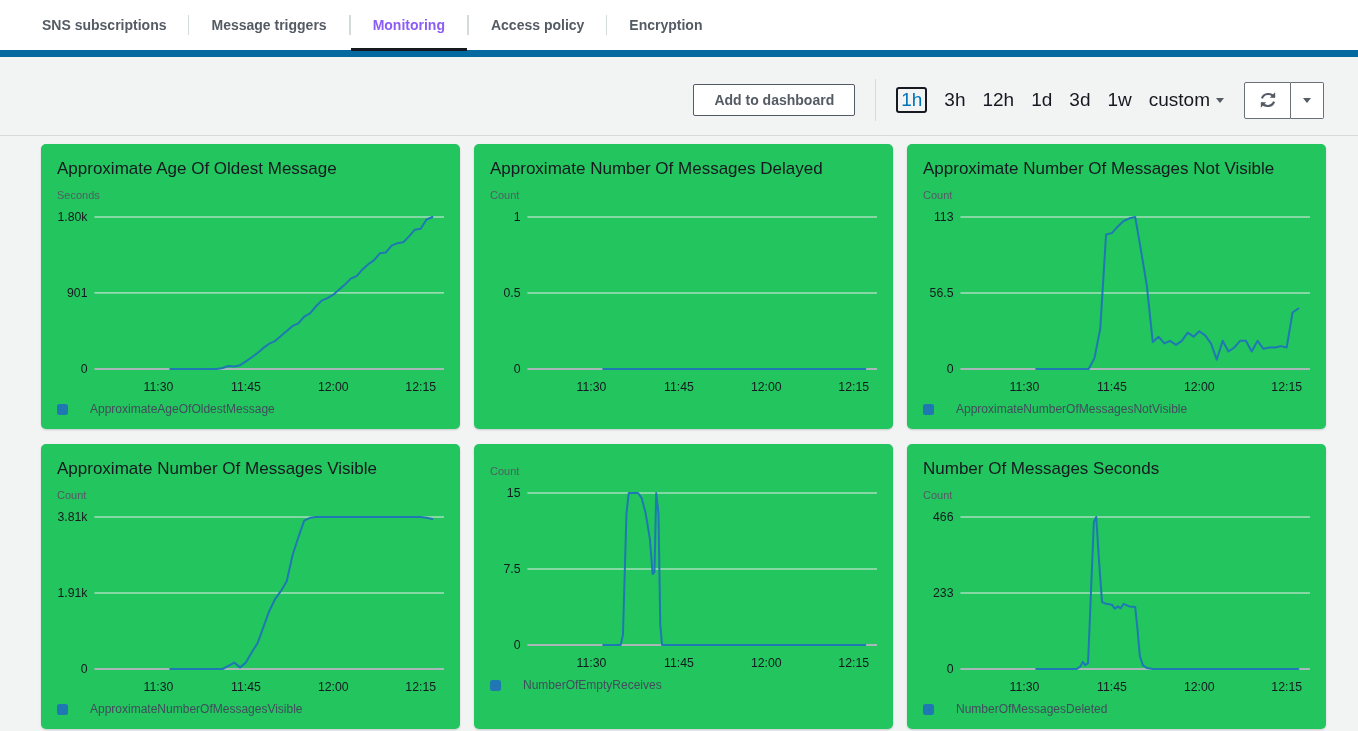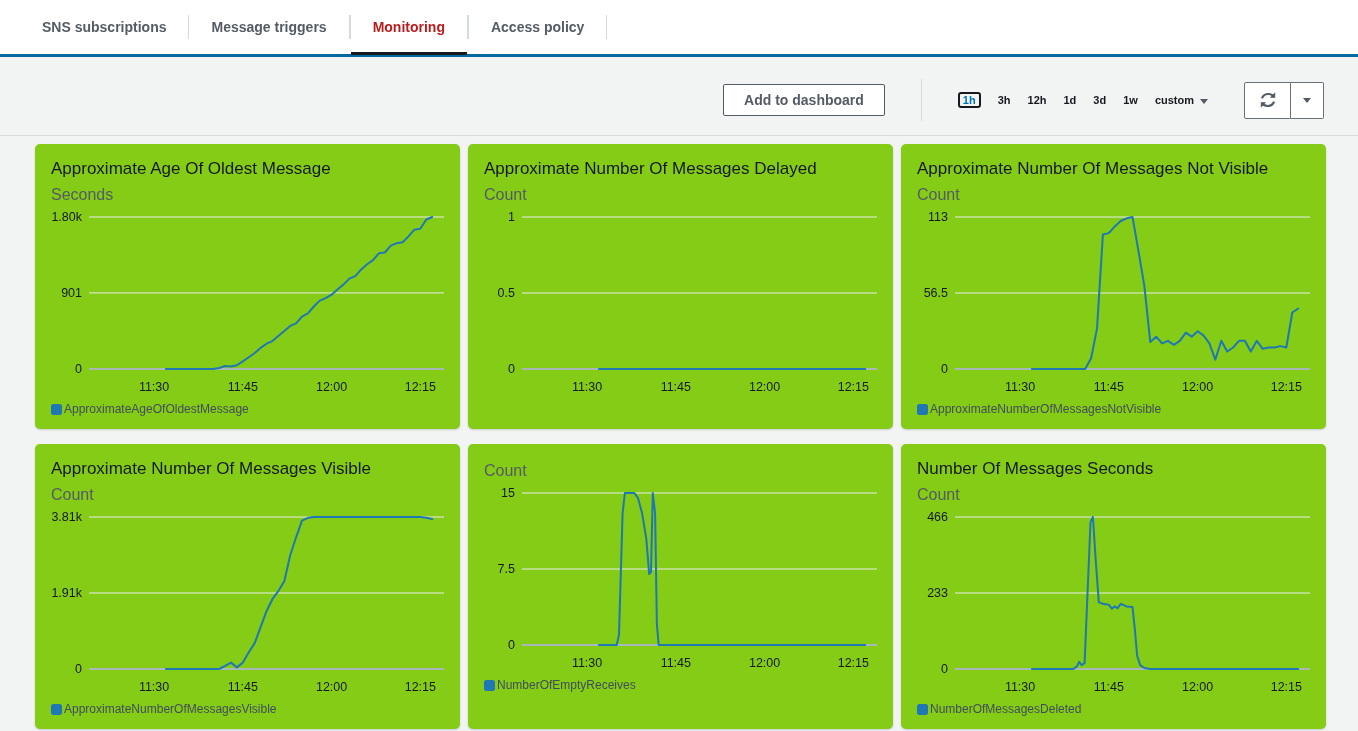--- a/index.html
+++ b/index.html
@@ -11,59 +11,59 @@
     width:1358px; height:731px; overflow:hidden;
   }
 
   
   .tabbar {
     background:#fff;
     height:57px;
     display:flex;
     align-items:stretch;
     padding-left:20px;
-    border-bottom:3px solid #0369a1;
+    border-bottom:7px solid #0369a1;
   }
   .tab {
     position:relative;
     display:flex; align-items:center;
     padding:0 22px;
     font-size:14px; font-weight:bold;
     color:#545b64;
     cursor:pointer;
     white-space:nowrap;
   }
-  .tab.active { color:#b91c1c;text-align:right; }
+  .tab.active { color:#8b5cf6;text-align:right; }
   .tab.active::after {
     content:""; position:absolute; left:0; right:0; bottom:-1px;
     height:3px; background:#16191f;
   }
   .vsep { width:1px; background:#d5dbdb; margin:15px 0; }
 
   
   .toolbar {
     display:flex; justify-content:flex-end; align-items:center;
-    gap:36px;
+    gap:20px;
     padding:22px 34px 14px 35px;
     border-bottom:1px solid #d5dbdb;
   }
   .btn-secondary {
     background:#fff;
     border:1px solid #545b64;
     border-radius:2px;
     color:#545b64;
     font-family:"Liberation Sans", sans-serif;
     font-size:14px; font-weight:bold;
     padding:7px 20px;
     cursor:pointer;
   }
   .toolbar-sep { width:1px; height:42px; background:#d5dbdb; }
   .range-group { display:flex; align-items:center; gap:17px; }
   .range {
-    font-size:11px; font-weight:bold; color:#16191f;
+    font-size:19px; font-weight:normal; color:#16191f;
     cursor:pointer; white-space:nowrap;
   }
   .range.selected {
     color:#0073bb;
     border:2px solid #16191f;
     border-radius:3px;
     padding:0 3px;
   }
   .caret {
     display:inline-block; width:0; height:0;
@@ -85,43 +85,44 @@
   .icon-btn .caret { margin-left:0; }
 
   
   .grid {
     display:grid;
     grid-template-columns:repeat(3, 1fr);
     gap:15px 8px;
     padding:8px 32px 12px 35px;
   }
   .card {
-    background:#84cc16;
+    background:#22c55e;
     border-radius:5px;
     box-shadow:0 1px 2px rgba(0,28,36,.18);
     padding:13px 16px 8px 16px;
     height:285px;
     overflow:hidden;
+    margin-left:6px;
   }
   .card-title {
     font-size:17px; font-weight:400; color:#16191f;
     line-height:24px;
     white-space:nowrap; overflow:hidden;
   }
   .unit {
-    font-size:16px; color:#545b64;
+    font-size:11px; color:#545b64;
     margin-top:7px; margin-bottom:5px;
     line-height:14px;
   }
   svg.plot { display:block; width:100%; height:192px; }
   svg.plot text.tick {
     font-family:"Liberation Sans", sans-serif;
     font-size:12.5px; fill:#16191f;
   }
-  .legend { display:flex; align-items:center; gap:2px; margin-top:3px; cursor:pointer; }
+  .legend { display:flex; align-items:center; gap:22px; margin-top:3px; cursor:pointer; }
   .swatch { width:11px; height:11px; border-radius:2.5px; flex:none; }
   .legend-label { font-size:12px; color:#414d5c; line-height:14px; }
 </style>
 </head>
 <body>
 
 <nav class="tabbar">
   <div class="tab">
       <span>SNS subscriptions</span>
     </div>
@@ -133,20 +134,23 @@
   <span class="vsep"></span>
   <div class="tab active">
       <span>Monitoring</span>
     </div>
   <span class="vsep"></span>
   <span class="vsep"></span>
   <div class="tab">
       <span>Access policy</span>
     </div>
   <span class="vsep"></span>
+  <div class="tab">
+      <span>Encryption</span>
+    </div>
 </nav>
 
 <div class="toolbar">
   <button class="btn-secondary">Add to dashboard</button>
   <span class="toolbar-sep"></span>
   <div class="range-group">
     <span class="range selected">1h</span>
     <span class="range">3h</span>
     <span class="range">12h</span>
     <span class="range">1d</span>

